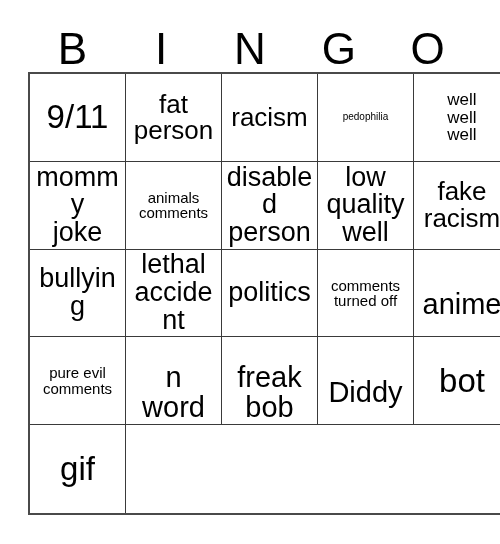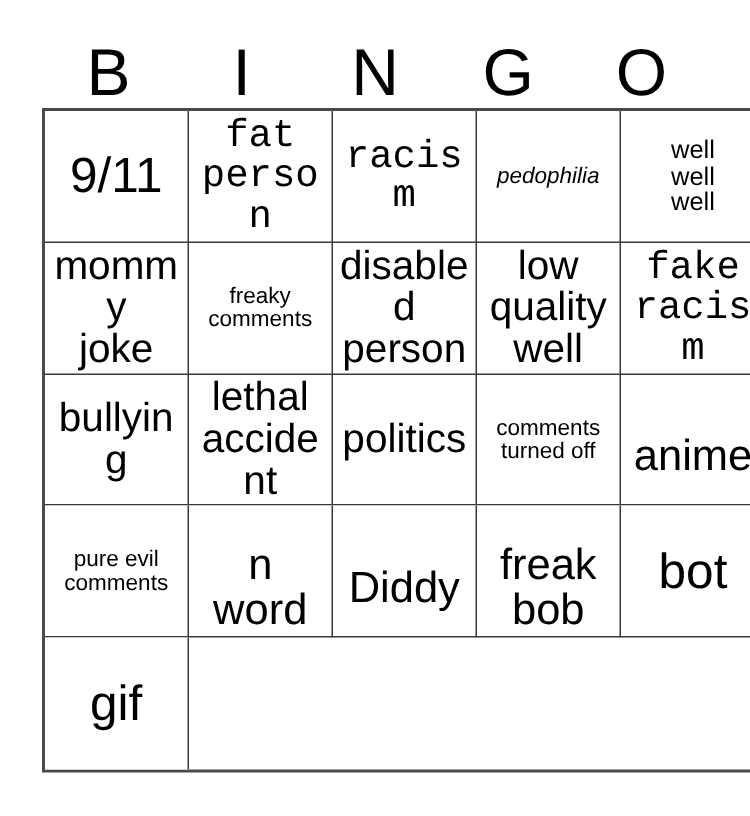--- a/index.html
+++ b/index.html
@@ -83,25 +83,25 @@
     display: block;
     width: 100%;
     line-height: 1.03;
     white-space: pre-line;
     word-break: break-word;
   }
 
   
   .fs-xxl .cell-text { font-size: 33px; }
   .fs-xl  .cell-text { font-size: 29px; margin-top: 24px; }
-  .fs-l   .cell-text { font-size: 26px; font-family: Liberation Mono, monospace; }
+  .fs-l   .cell-text { font-size: 26px; }
   .fs-m   .cell-text { font-size: 27px; }
   .fs-s   .cell-text { font-size: 17px; }
   .fs-xs  .cell-text { font-size: 15px; }
-  .fs-xxs .cell-text { font-size: 15px; font-style: italic; }
+  .fs-xxs .cell-text { font-size: 10px; }
 </style>
 </head>
 <body>
 
 <div id="card">
 
   <div id="header-row">
     <div class="header-letter">B</div>
     <div class="header-letter">I</div>
     <div class="header-letter">N</div>
@@ -128,21 +128,21 @@
       <span class="cell-text">well
 well
 well</span>
     </div>
 
     <div class="cell fs-m">
       <span class="cell-text">mommy
 joke</span>
     </div>
     <div class="cell fs-xs">
-      <span class="cell-text">freaky
+      <span class="cell-text">animals
 comments</span>
     </div>
     <div class="cell fs-m">
       <span class="cell-text">disabled
 person</span>
     </div>
     <div class="cell fs-m">
       <span class="cell-text">low
 quality
 well</span>
@@ -173,25 +173,25 @@
     <div class="cell fs-xs">
       <span class="cell-text">pure evil
 comments</span>
     </div>
 
     <div class="cell fs-xl">
       <span class="cell-text">n
 word</span>
     </div>
     <div class="cell fs-xl">
-      <span class="cell-text">Diddy</span>
+      <span class="cell-text">freak
+bob</span>
     </div>
     <div class="cell fs-xl">
-      <span class="cell-text">freak
-bob</span>
+      <span class="cell-text">Diddy</span>
     </div>
     <div class="cell fs-xxl">
       <span class="cell-text">bot</span>
     </div>
     <div class="cell fs-xxl">
       <span class="cell-text">gif</span>
     </div>
 
   </div>
 </div>

